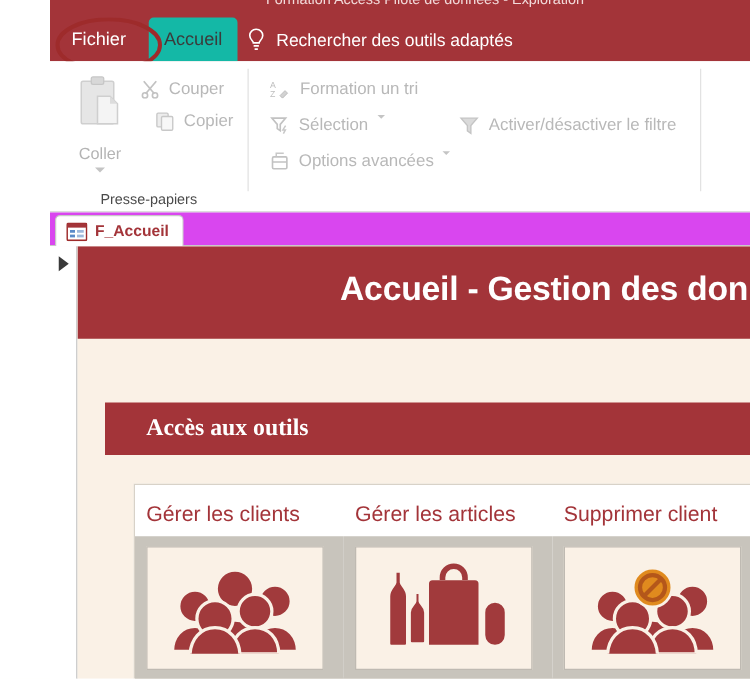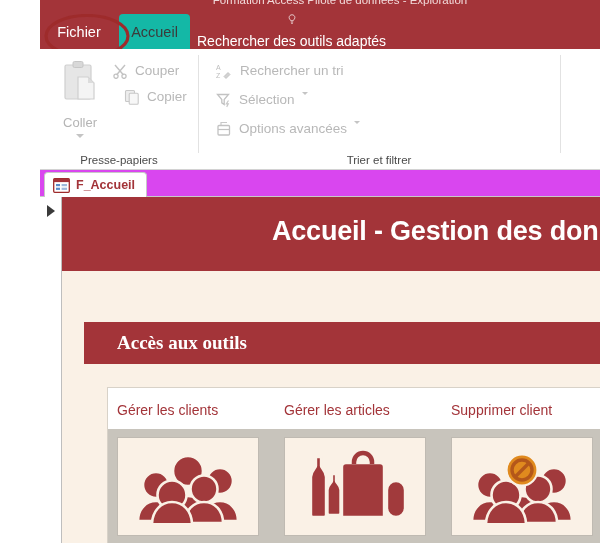--- a/index.html
+++ b/index.html
@@ -35,21 +35,21 @@
   }
   .tab-home {
     position: absolute; left: 79px; top: 6px; width: 71px; height: 35px;
     background: #14b8a6; border-radius: 4px 4px 0 0;
     color: #3B3B3B; font-size: 14.5px;
     display: flex; align-items: center; justify-content: center;
   }
   .tellme {
     position: absolute; left: 157px; top: 6px; height: 35px;
     display: flex; align-items: center; gap: 8px;
-    color: #FFFFFF; font-size: 14px; white-space: nowrap; flex-direction: column;
+    color: #FFFFFF; font-size: 14px; white-space: nowrap;
   }
   .bulb { width: 16px; height: 20px; display: block; }
 
   
   .annot-ellipse {
     position: absolute; left: 2px; top: 6px;
     width: 100px; height: 46px; pointer-events: none;
   }
 
   
@@ -159,21 +159,21 @@
   
   .tools-panel {
     position: absolute; left: 45px; top: 190px; width: 545px; height: 156px;
     background: #FFFFFF; border: 1px solid #D8D2C8;
   }
   .tool-col {
     position: absolute; top: 0; width: 167px; height: 156px;
   }
   .tool-label {
     position: absolute; left: 9px; top: 14px;
-    font-size: 14px; color: #A33439; white-space: nowrap;
+    font-size: 17px; color: #A33439; white-space: nowrap;
   }
   .tool-tile-wrap {
     position: absolute; left: 0; top: 41px; width: 167px; height: 115px;
     background: #C8C4BC;
   }
   .tool-tile {
     position: absolute; left: 9px; top: 8px; width: 142px; height: 99px;
     background: #FAF1E6; border: 1px solid #BFBAB2;
     display: flex; align-items: center; justify-content: center;
   }
@@ -245,21 +245,21 @@
 
     <div class="grp-label" style="left:0; width:158px;">Presse-papiers</div>
     <div class="grp-sep" style="left:158px;"></div>
 
     <div class="small-btn" style="left:176px; top:14px;">
       <svg width="17" height="16" viewBox="0 0 17 16">
         <text x="0" y="7" font-size="7" fill="#BDBDBD" font-family="Liberation Sans, sans-serif">A</text>
         <text x="0" y="14.5" font-size="7" fill="#BDBDBD" font-family="Liberation Sans, sans-serif">Z</text>
         <path d="M8 13.5l4-4 2 2-4 4z" fill="#D2D2D2" stroke="#BDBDBD" stroke-width="0.8"></path>
       </svg>
-      <span>Rechercher un tri</span>
+      <span>Formation un tri</span>
     </div>
 
     <div class="small-btn" style="left:176px; top:43px;">
       <svg width="16" height="16" viewBox="0 0 16 16">
         <path d="M1.5 2.5h11l-4.3 5v5l-2.4-1.6V7.5z" fill="none" stroke="#C2C2C2" stroke-width="1.3"></path>
         <path d="M12.5 8.5l-2.2 3.4h2l-1.6 3" fill="none" stroke="#C8C8C8" stroke-width="1.2"></path>
       </svg>
       <span>Sélection</span>
       <span style="width:0;height:0;border-left:3.5px solid transparent;border-right:3.5px solid transparent;border-top:3.5px solid #C4C4C4;display:inline-block;"></span>
     </div>
@@ -267,22 +267,27 @@
     <div class="small-btn" style="left:176px; top:72px;">
       <svg width="16" height="16" viewBox="0 0 16 16">
         <rect x="2" y="4.5" width="11.5" height="9.5" rx="1" fill="none" stroke="#C2C2C2" stroke-width="1.3"></rect>
         <line x1="2" y1="8.5" x2="13.5" y2="8.5" stroke="#C2C2C2" stroke-width="1.2"></line>
         <path d="M5 4V1.5h6" fill="none" stroke="#C8C8C8" stroke-width="1.2"></path>
       </svg>
       <span>Options avancées</span>
       <span style="width:0;height:0;border-left:3.5px solid transparent;border-right:3.5px solid transparent;border-top:3.5px solid #C4C4C4;display:inline-block;"></span>
     </div>
 
-
-    <div class="grp-label" style="left:158px; width:362px;">Trier et filtrer</div>
+    <div class="small-btn" style="left:327px; top:43px;">
+      <svg width="17" height="17" viewBox="0 0 17 17">
+        <path d="M1.8 2.5h13l-5.1 6v6.2l-2.8-2V8.5z" fill="#DADADA" stroke="#C4C4C4" stroke-width="1.1"></path>
+      </svg>
+      <span>Activer/désactiver le filtre</span>
+    </div>
+
     <div class="grp-sep" style="left:520px;"></div>
 
   </div>
 
   <div class="doctabbar">
     <div class="doctab">
       <svg width="17" height="15" viewBox="0 0 17 15">
         <rect x="0.7" y="0.7" width="15.6" height="13.6" rx="1" fill="#FFFFFF" stroke="#9E2B2B" stroke-width="1.3"></rect>
         <rect x="0.7" y="0.7" width="15.6" height="3.4" fill="#A33439"></rect>
         <rect x="3" y="6" width="4" height="2.2" fill="#5B8BC9"></rect>

